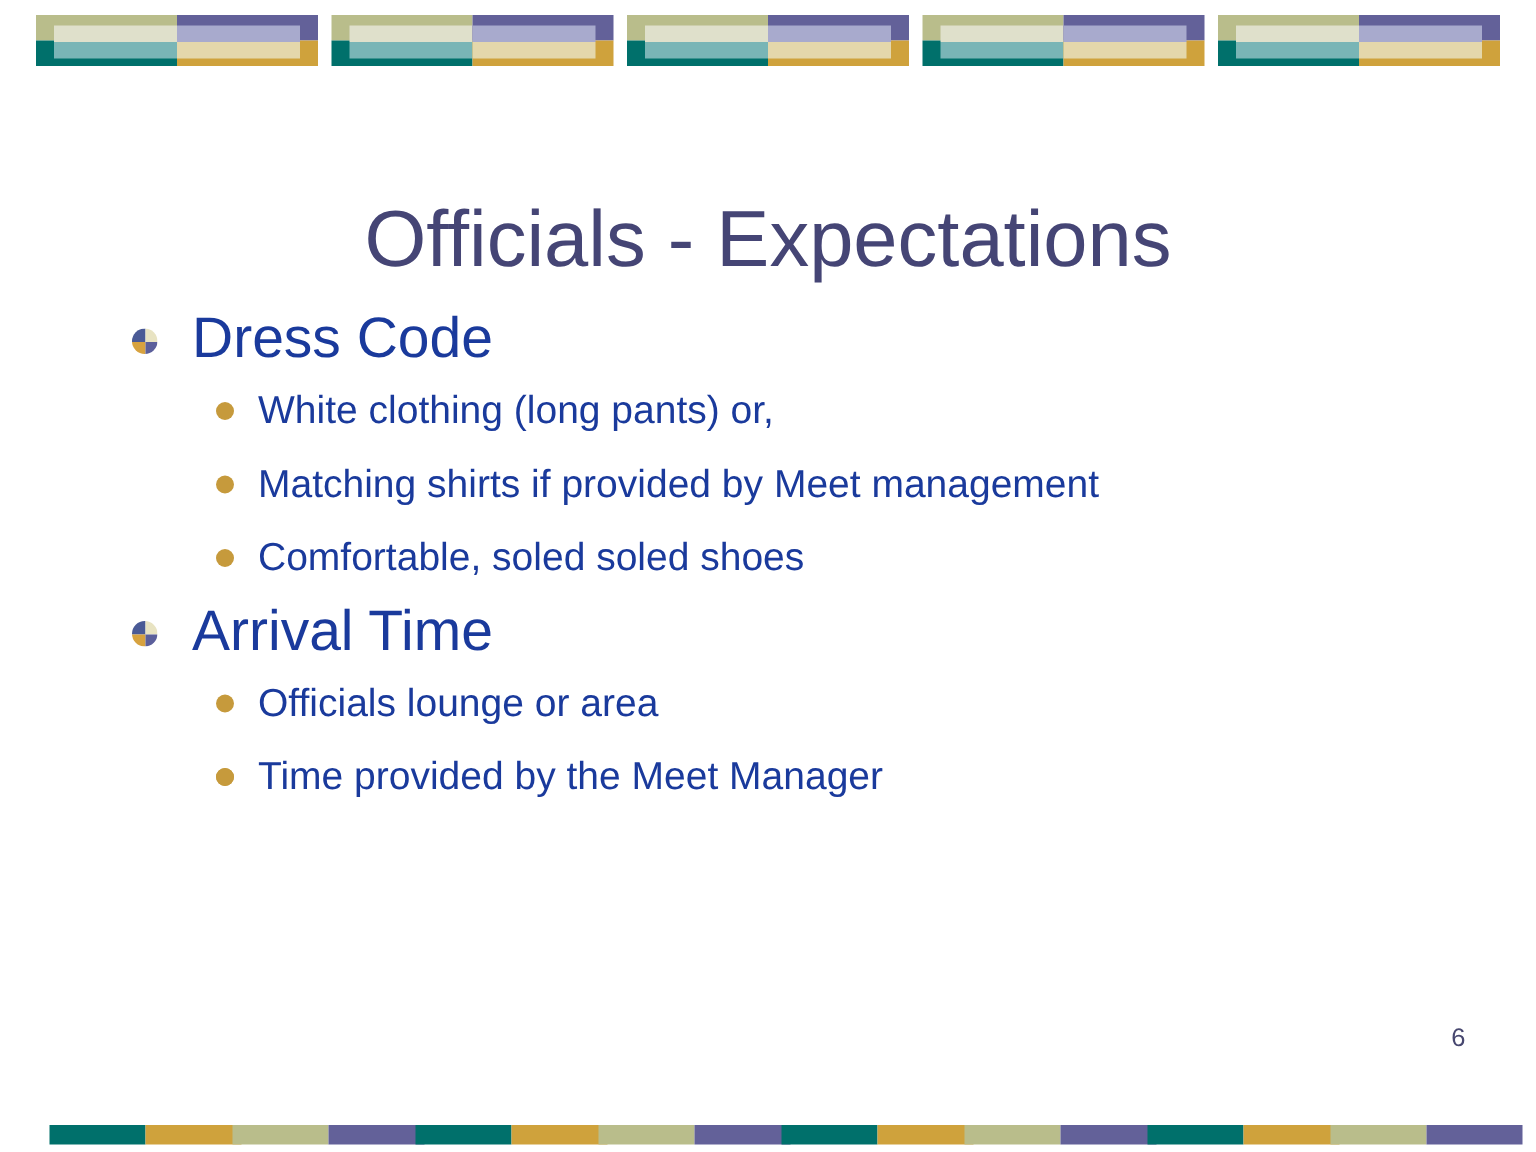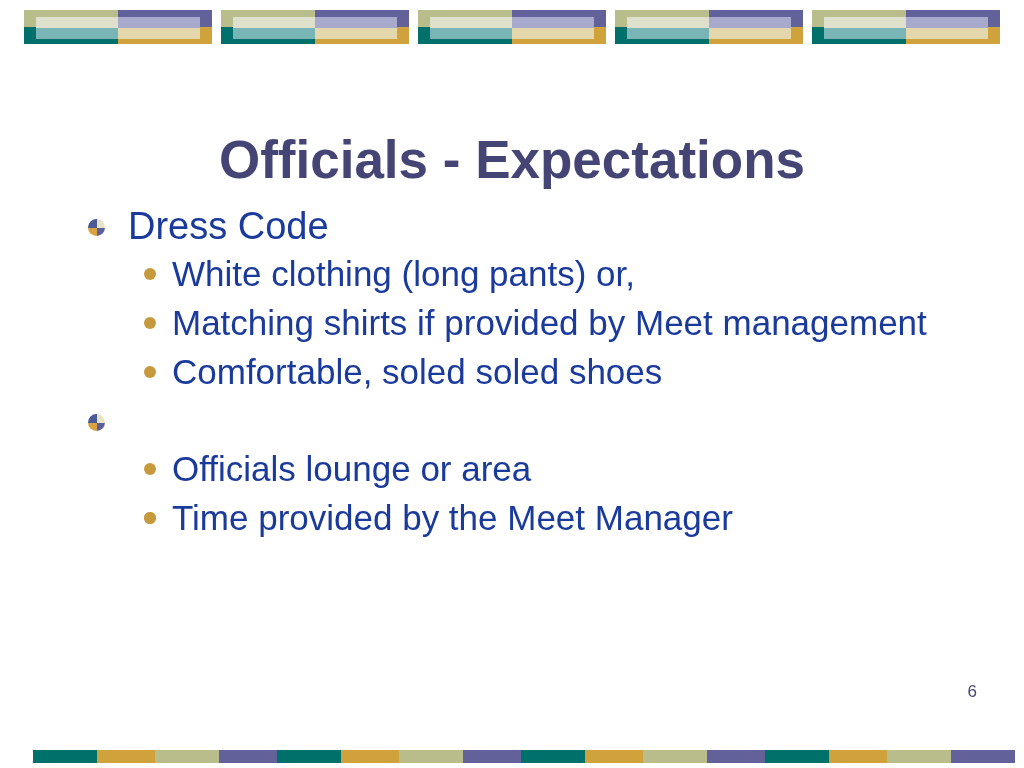--- a/index.html
+++ b/index.html
@@ -130,21 +130,21 @@
   
   .title {
     position: absolute;
     top: 96px;
     left: 0;
     width: 1024px;
     text-align: center;
     font-size: 53px;
     line-height: 1.05;
     color: #454575;
-    font-weight: bold;
+    font-weight: normal;
     letter-spacing: 0px;
   }
 
   
   .content {
     position: absolute;
     top: 200px;
     left: 80px;
     width: 900px;
   }
@@ -182,21 +182,21 @@
   .pw-bl { left: 0;     top: 8.5px; background: #d7a23f; }
   .pw-br { left: 8.5px; top: 8.5px; background: #5b5f9b; }
 
   .l2-item {
     position: relative;
     padding-left: 92px;
     margin-top: 2px;
     margin-bottom: 2px;
   }
   .l2-text {
-    font-size: 35px;
+    font-size: 26px;
     color: #1a3a9c;
     line-height: 47px;
   }
   .dot {
     position: absolute;
     left: 64px;
     top: 18px;
     width: 12px;
     height: 12px;
     border-radius: 50%;
@@ -317,20 +317,21 @@
       <span class="l2-text">Comfortable, soled soled shoes</span>
     </div>
 
     <div class="l1-item">
       <span class="pinwheel">
         <span class="pw-q pw-tl"></span>
         <span class="pw-q pw-tr"></span>
         <span class="pw-q pw-bl"></span>
         <span class="pw-q pw-br"></span>
       </span>
+      <span class="l1-text">Arrival Time</span>
     </div>
 
     <div class="l2-item">
       <span class="dot"></span>
       <span class="l2-text">Officials lounge or area</span>
     </div>
     <div class="l2-item">
       <span class="dot"></span>
     </div>
     <div class="l2-item">

